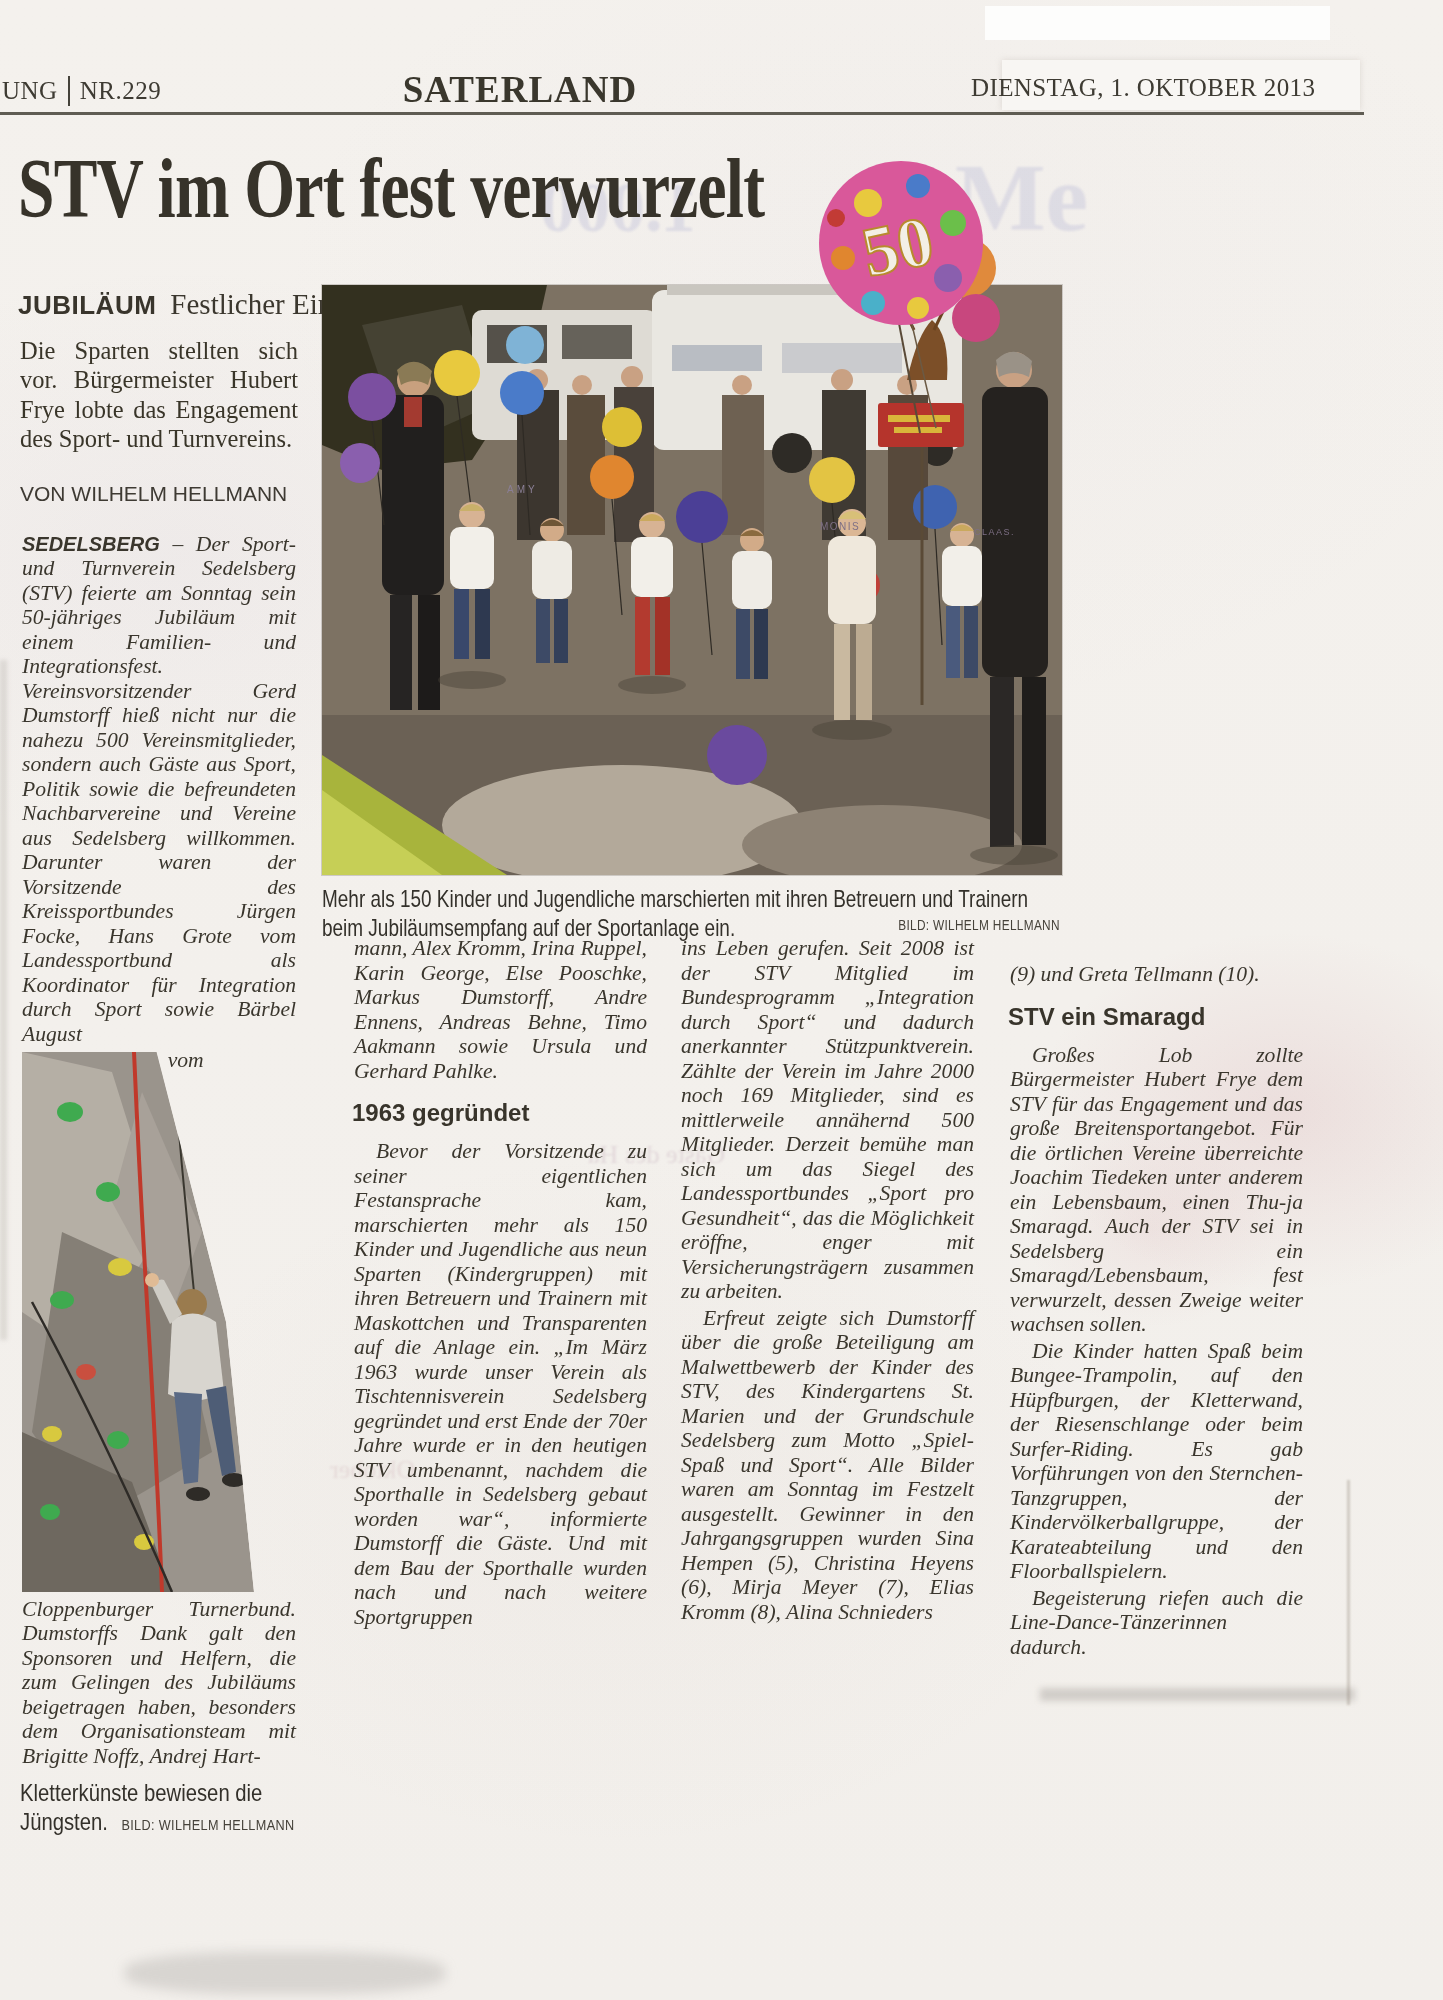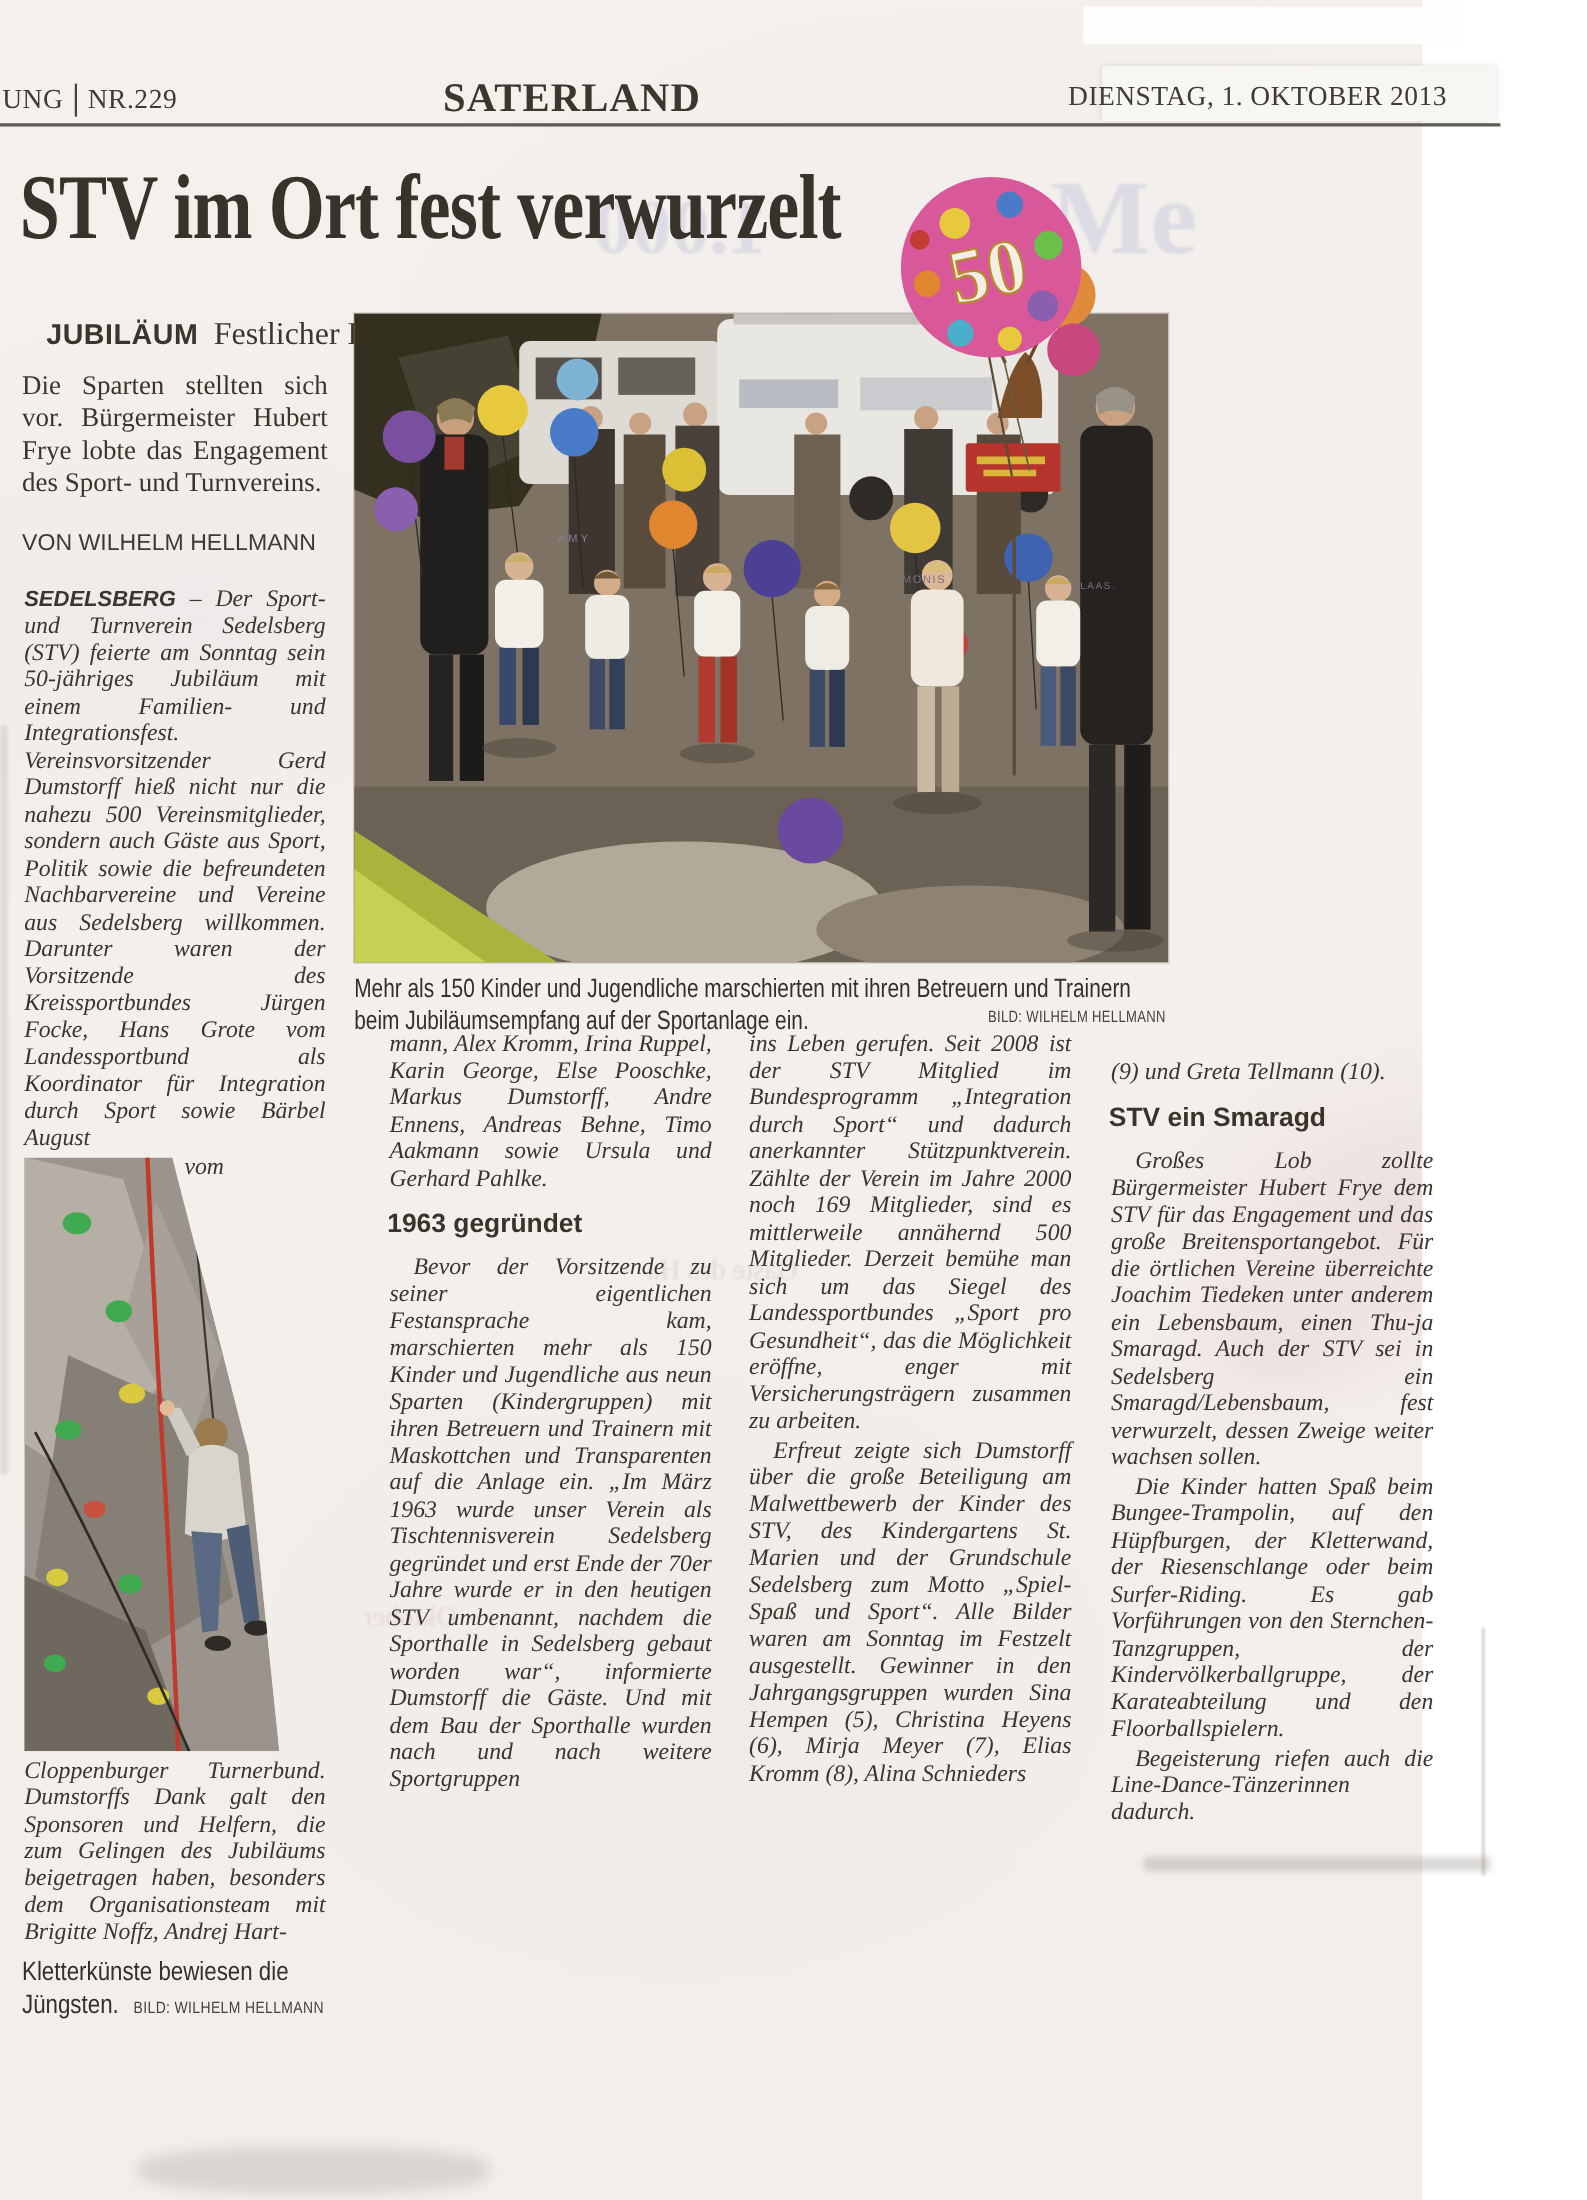--- a/index.html
+++ b/index.html
@@ -1,39 +1,39 @@
 <!DOCTYPE html>
 <html><head>
 <meta charset="utf-8">
 <style>
   html,body{margin:0;padding:0;}
   body{width:1443px;height:2000px;background:#ffffff;font-family:"Liberation Serif",serif;overflow:hidden;}
-  #scan{position:relative;width:1273px;height:2000px;
+  #scan{position:relative;width:1443px;height:2000px;
     background:
       radial-gradient(420px 300px at 1285px 1112px, rgba(196,128,138,.16), rgba(196,128,138,0) 60%),
       radial-gradient(180px 140px at 1150px 1230px, rgba(196,128,138,.10), rgba(196,128,138,0) 70%),
       radial-gradient(600px 420px at 180px 560px, rgba(170,150,190,.07), rgba(170,150,190,0) 70%),
       radial-gradient(700px 500px at 620px 1500px, rgba(180,160,150,.06), rgba(180,160,150,0) 70%),
       radial-gradient(900px 600px at 900px 300px, rgba(190,180,200,.05), rgba(190,180,200,0) 70%),
       linear-gradient(#f4f1ed,#f2efeb);
-    color:#3b372e;padding-left:20px;}
+    color:#3b372e;}
   .abs{position:absolute;}
   
   .edition{left:2px;top:76px;font-size:25px;letter-spacing:.5px;color:#3e3b33;display:flex;align-items:center;gap:10px;}
   .edition .vbar{display:inline-block;width:2px;height:30px;background:#45423a;}
   .section-title{left:380px;top:68px;width:280px;text-align:center;font-weight:bold;font-size:37px;letter-spacing:1px;color:#3a372d;}
   .date-box{left:1002px;top:60px;width:358px;height:50px;background:#f8f6f3;box-shadow:0 0 6px rgba(180,170,160,.35);}
   .date-text{left:971px;top:74px;width:345px;font-size:25px;letter-spacing:.4px;color:#3e3b33;}
   .head-rule{left:0;top:112px;width:1364px;height:3px;background:#5f5c53;}
   .scan-white{left:985px;top:6px;width:345px;height:34px;background:#fdfdfc;}
   
   .headline{left:18px;top:140px;font-size:84px;font-weight:bold;color:#37332a;letter-spacing:-1px;
     transform:scaleX(.78);transform-origin:left top;white-space:nowrap;}
   .deck-row{left:18px;top:288px;white-space:nowrap;}
-  .kicker{font-family:"Liberation Sans",sans-serif;font-weight:bold;font-size:26px;color:#39352c;letter-spacing:.5px;margin-left:24px;}
+  .kicker{font-family:"Liberation Sans",sans-serif;font-weight:bold;font-size:26px;color:#39352c;letter-spacing:.5px;}
   .deck{font-size:29px;color:#3b372e;margin-left:10px;}
   
   .ghost{color:rgba(125,135,195,.18);filter:blur(1.2px);font-weight:bold;pointer-events:none;}
   .g1{left:955px;top:142px;font-size:96px;}
   .g2{left:540px;top:168px;font-size:70px;transform:scaleX(-1);}
   .g3{left:588px;top:1140px;font-size:26px;color:rgba(178,148,168,.25);transform:scaleX(-1);font-weight:normal;}
   .g4{left:330px;top:1455px;font-size:26px;color:rgba(190,150,160,.22);transform:scaleX(-1);font-weight:normal;}
   
   .col{position:absolute;text-align:justify;}
   .bt{font-size:21.6px;line-height:1.135;margin:2px;color:#3a362d;font-style:italic;}

